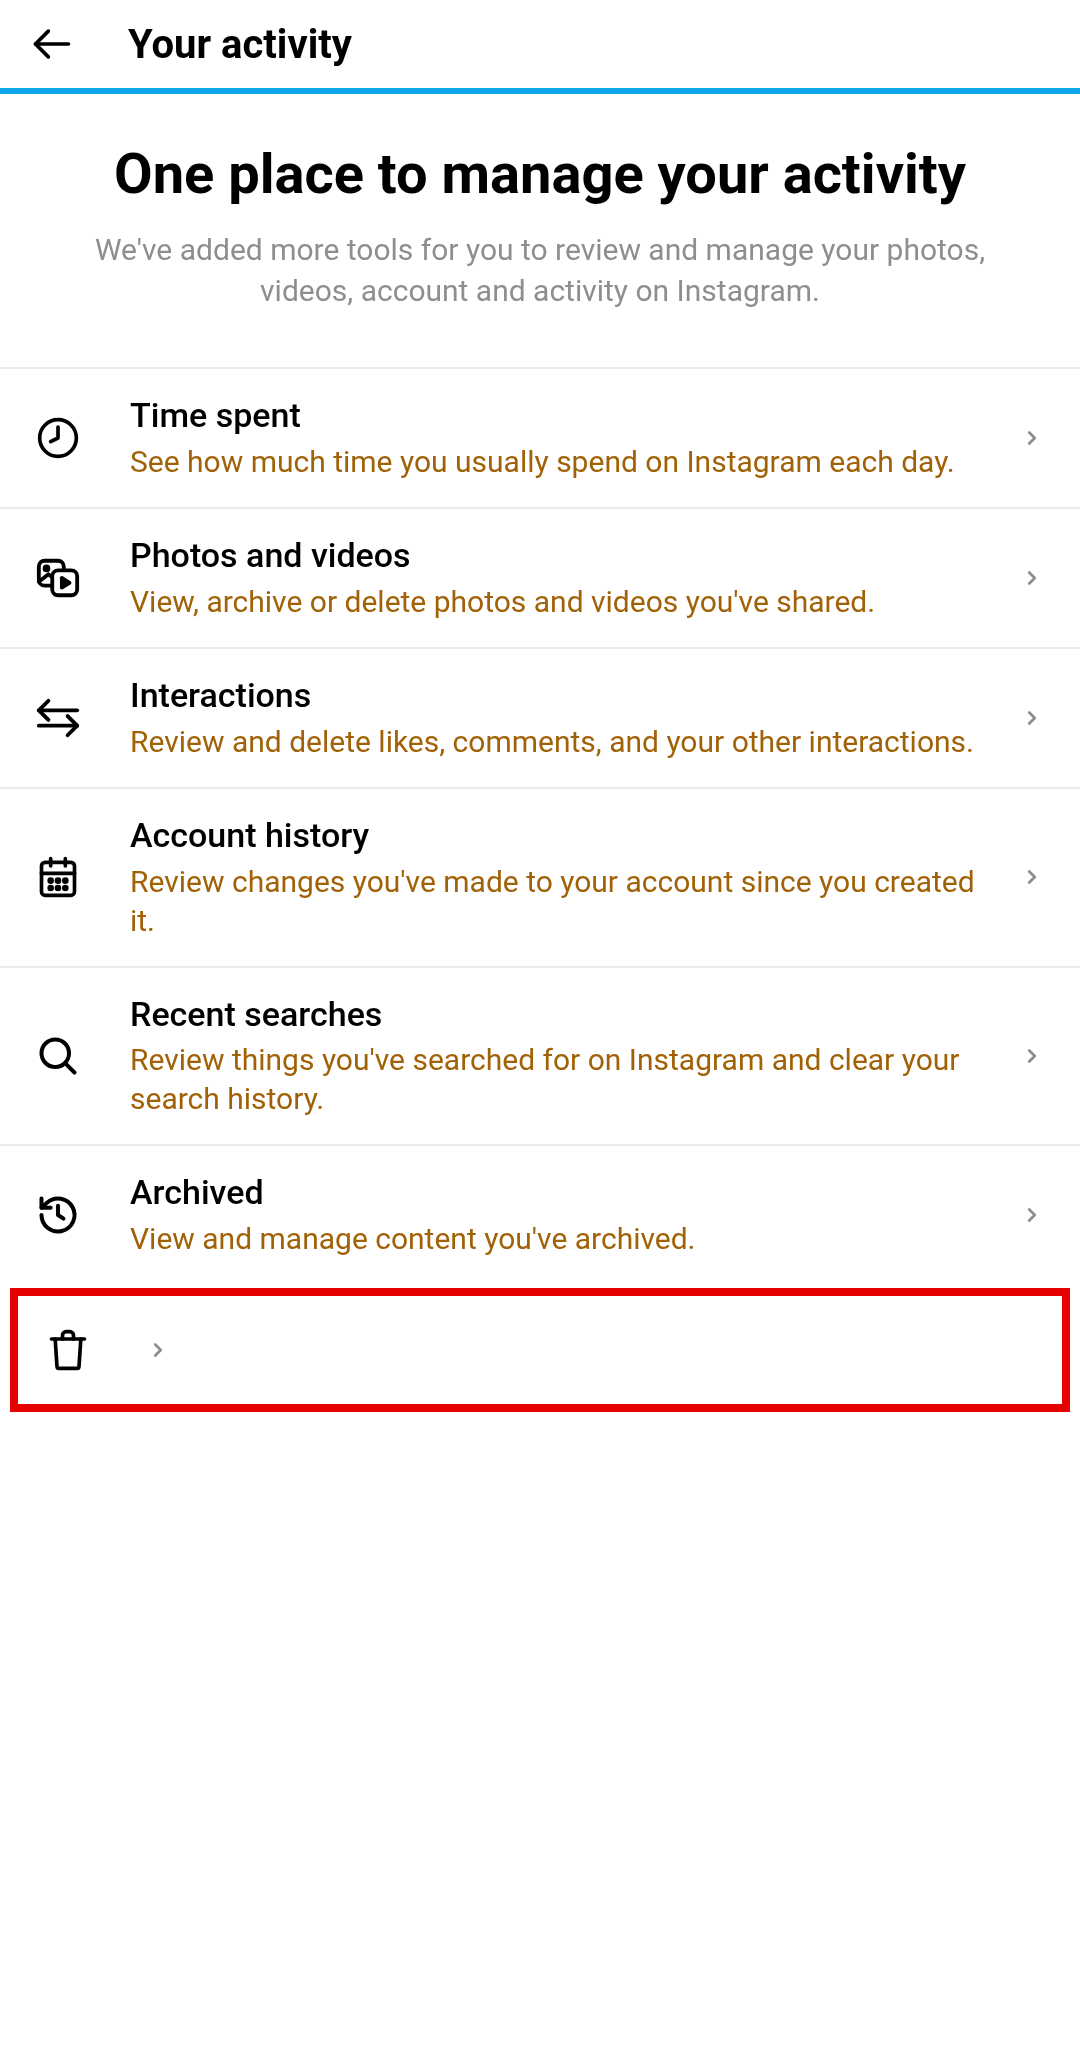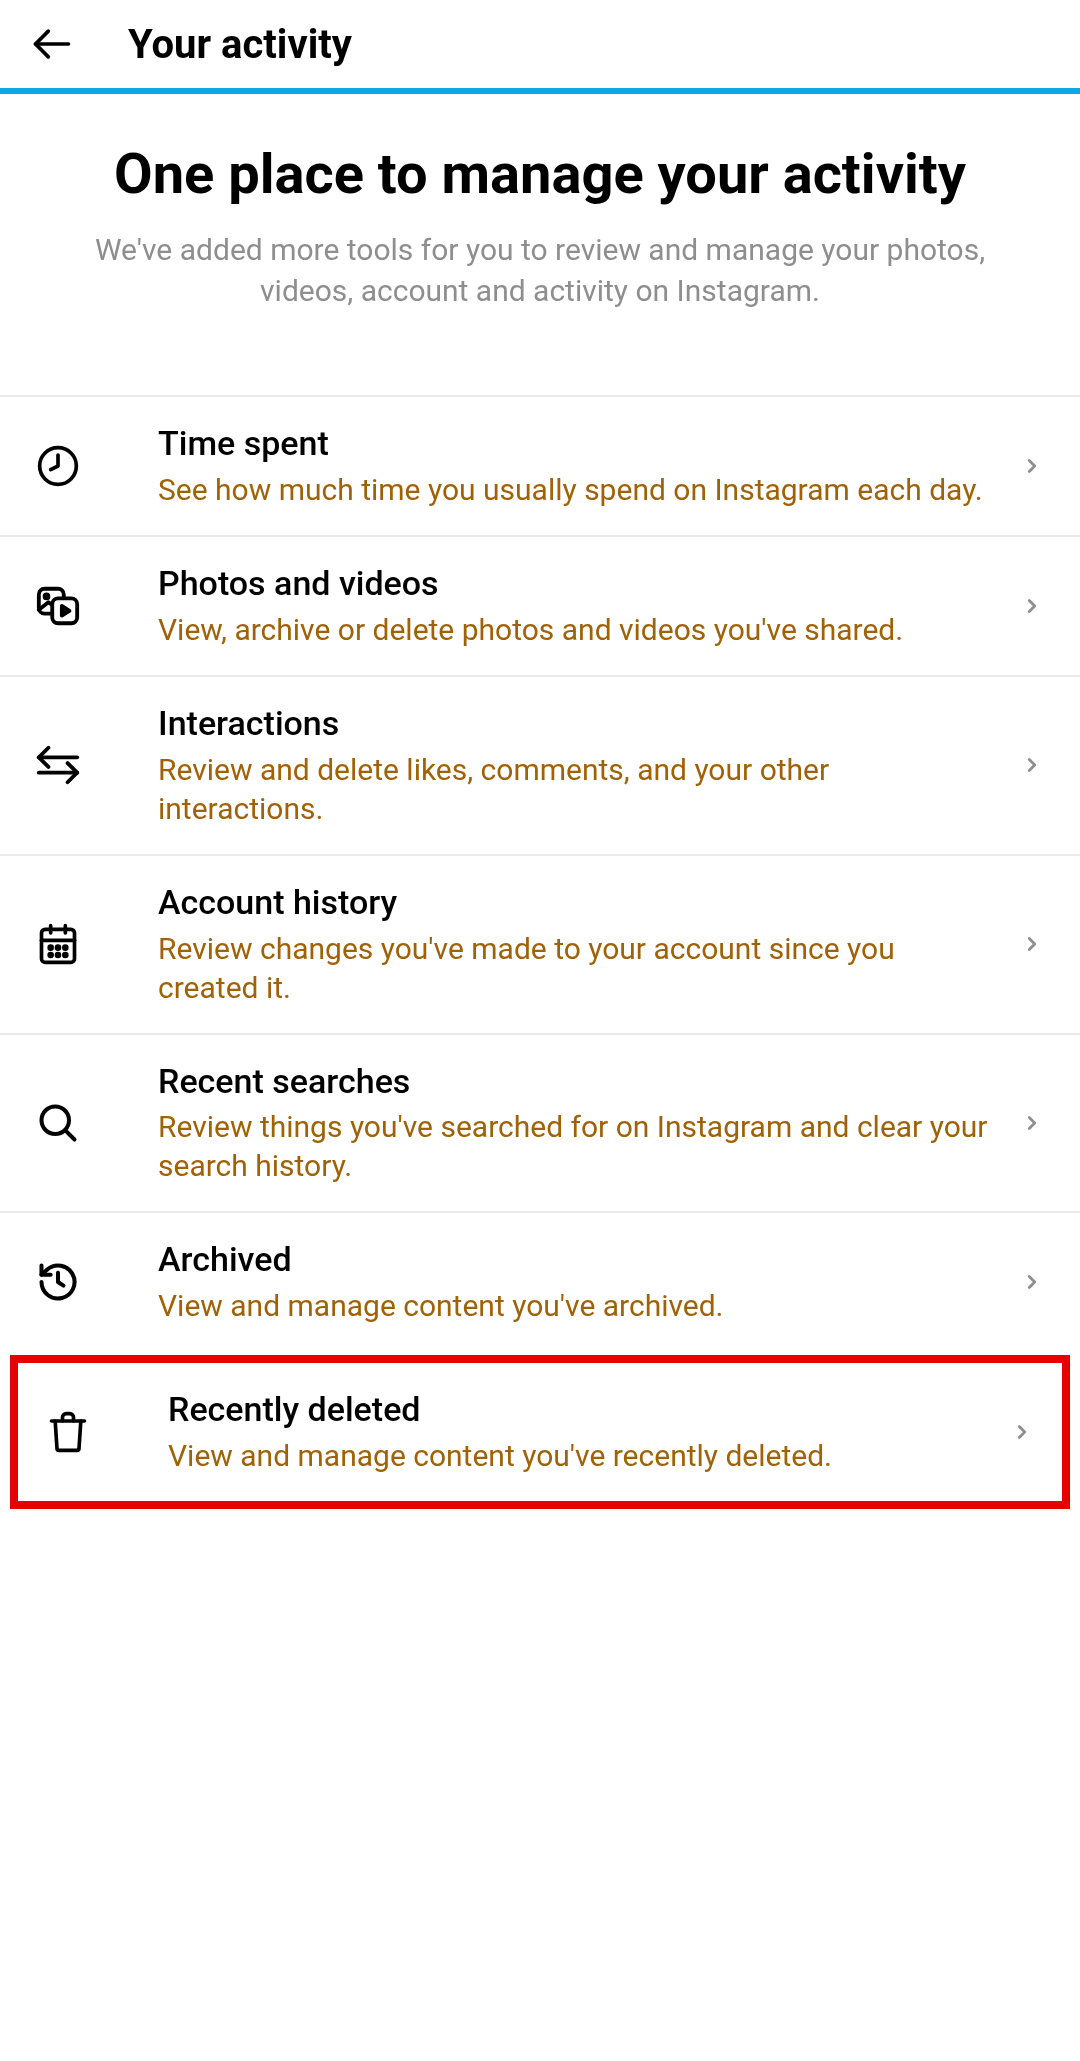--- a/index.html
+++ b/index.html
@@ -22,21 +22,21 @@
     align-items: center;
     justify-content: center;
     cursor: pointer;
   }
   .header-title {
     font-size: 40px;
     font-weight: 700;
     margin-left: 52px;
   }
   .hero {
-    padding: 48px 60px 84px;
+    padding: 48px 60px 56px;
     text-align: center;
   }
   .hero-title {
     font-size: 56px;
     font-weight: 700;
     line-height: 1.15;
   }
   .hero-sub {
     margin-top: 24px;
     font-size: 30px;
@@ -61,21 +61,20 @@
     height: 56px;
     flex: 0 0 56px;
     display: flex;
     align-items: center;
     justify-content: center;
     margin-right: 44px;
   }
   .item-text {
     flex: 1;
     padding-right: 20px;
-    margin-left: 28px;
   }
   .item-title {
     font-size: 34px;
     font-weight: 500;
     color: #000;
     line-height: 1.2;
   }
   .item-desc {
     font-size: 30px;
     color: #a16207;
@@ -244,24 +243,20 @@
 
   <div class="highlight-box">
     <div class="item">
       <div class="icon-wrap">
         <svg width="44" height="44" viewBox="0 0 24 24" fill="none" stroke="#000" stroke-width="2" stroke-linecap="round" stroke-linejoin="round">
           <polyline points="3 6 21 6"></polyline>
           <path d="M19 6 L18 21 A1 1 0 0 1 17 22 L7 22 A1 1 0 0 1 6 21 L5 6"></path>
           <path d="M9 6 V4 A2 2 0 0 1 11 2 H13 A2 2 0 0 1 15 4 V6"></path>
         </svg>
       </div>
-      <div class="item-text">
-        <div class="item-title">Recently deleted</div>
-        <div class="item-desc">View and manage content you've recently deleted.</div>
-      </div>
       <div class="chevron-wrap">
         <svg width="22" height="22" viewBox="0 0 24 24" fill="none" stroke="#8e8e8e" stroke-width="3" stroke-linecap="round" stroke-linejoin="round">
             <polyline points="9 18 15 12 9 6"></polyline>
           </svg>
       </div>
     </div>
   </div>
 
 </div>
 

